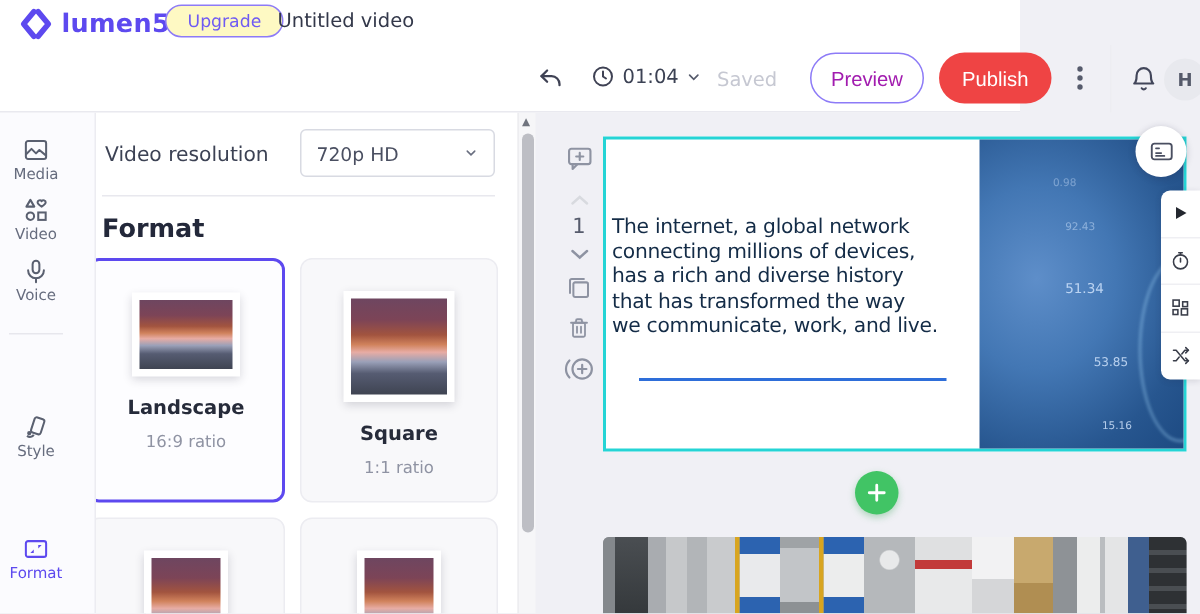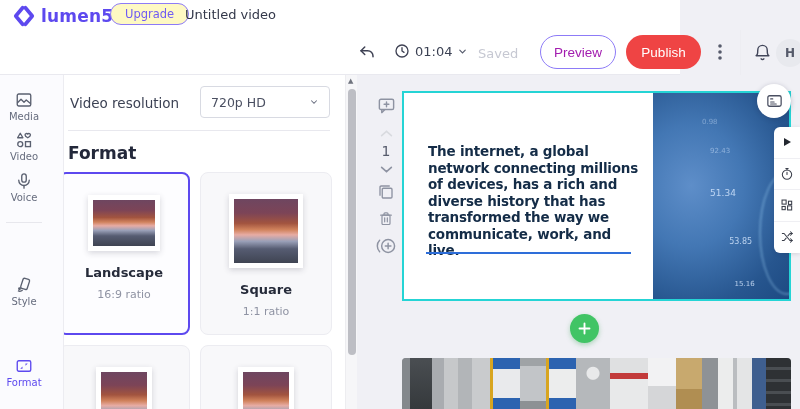--- a/index.html
+++ b/index.html
@@ -61,21 +61,21 @@
   .sb-arrow { position:absolute; left:2px; top:2px; font-size:7px; color:#70747e; }
   .sb-thumb { position:absolute; left:2px; top:14px; width:8px; height:266px; background:#bdbec4; border-radius:4px; }
 
   
   .scene-tools { position:absolute; left:373px; top:96px; width:26px; text-align:center; color:#8e93a2; }
   .st-item { margin-bottom:0; display:flex; justify-content:center; }
   .slide-num { font-size:14px; color:#565b6c; }
 
   
   .canvas { position:absolute; left:402px; top:91px; width:389px; height:210px; background:#ffffff; border:2px solid #25d4d5; z-index:2; }
-  .slide-text { position:absolute; left:24px; top:50px; width:218px; font-size:13.5px; line-height:16.5px; font-weight:bold; color:#142c47; letter-spacing:-0.2px; }
+  .slide-text { position:absolute; left:4px; top:50px; width:218px; font-size:13.5px; line-height:16.5px; font-weight:normal; color:#142c47; letter-spacing:-0.2px; }
   .slide-underline { position:absolute; left:22px; top:159px; width:205px; height:2px; background:#2e6ed9; }
   .media-box { position:absolute; right:0; top:0; width:136px; height:206px; background:radial-gradient(ellipse at 28% 45%, #5e8ec9 0%, #4377b4 38%, #27568f 75%, #1d4a82 100%); overflow:hidden; }
   .media-box::after { content:""; position:absolute; right:-26px; top:38%; width:52px; height:120px; border-radius:50%; border:2px solid rgba(170,220,255,.35); filter:blur(1px); }
   .num { position:absolute; color:rgba(215,232,255,.8); font-size:8px; }
 
   .card-btn { position:absolute; left:757px; top:84px; width:34px; height:34px; border-radius:50%; background:#ffffff; box-shadow:0 1px 5px rgba(40,40,70,.25); display:flex; align-items:center; justify-content:center; color:#4a4f61; z-index:6; }
 
   
   .action-strip { position:absolute; left:774px; top:127px; width:26px; height:126px; background:#ffffff; border-radius:6px 0 0 6px; box-shadow:0 1px 4px rgba(40,40,70,.15); z-index:3; }
   .as-cell { height:31.5px; display:flex; align-items:center; justify-content:center; color:#2a2e38; border-bottom:1px solid #efeff3; }

